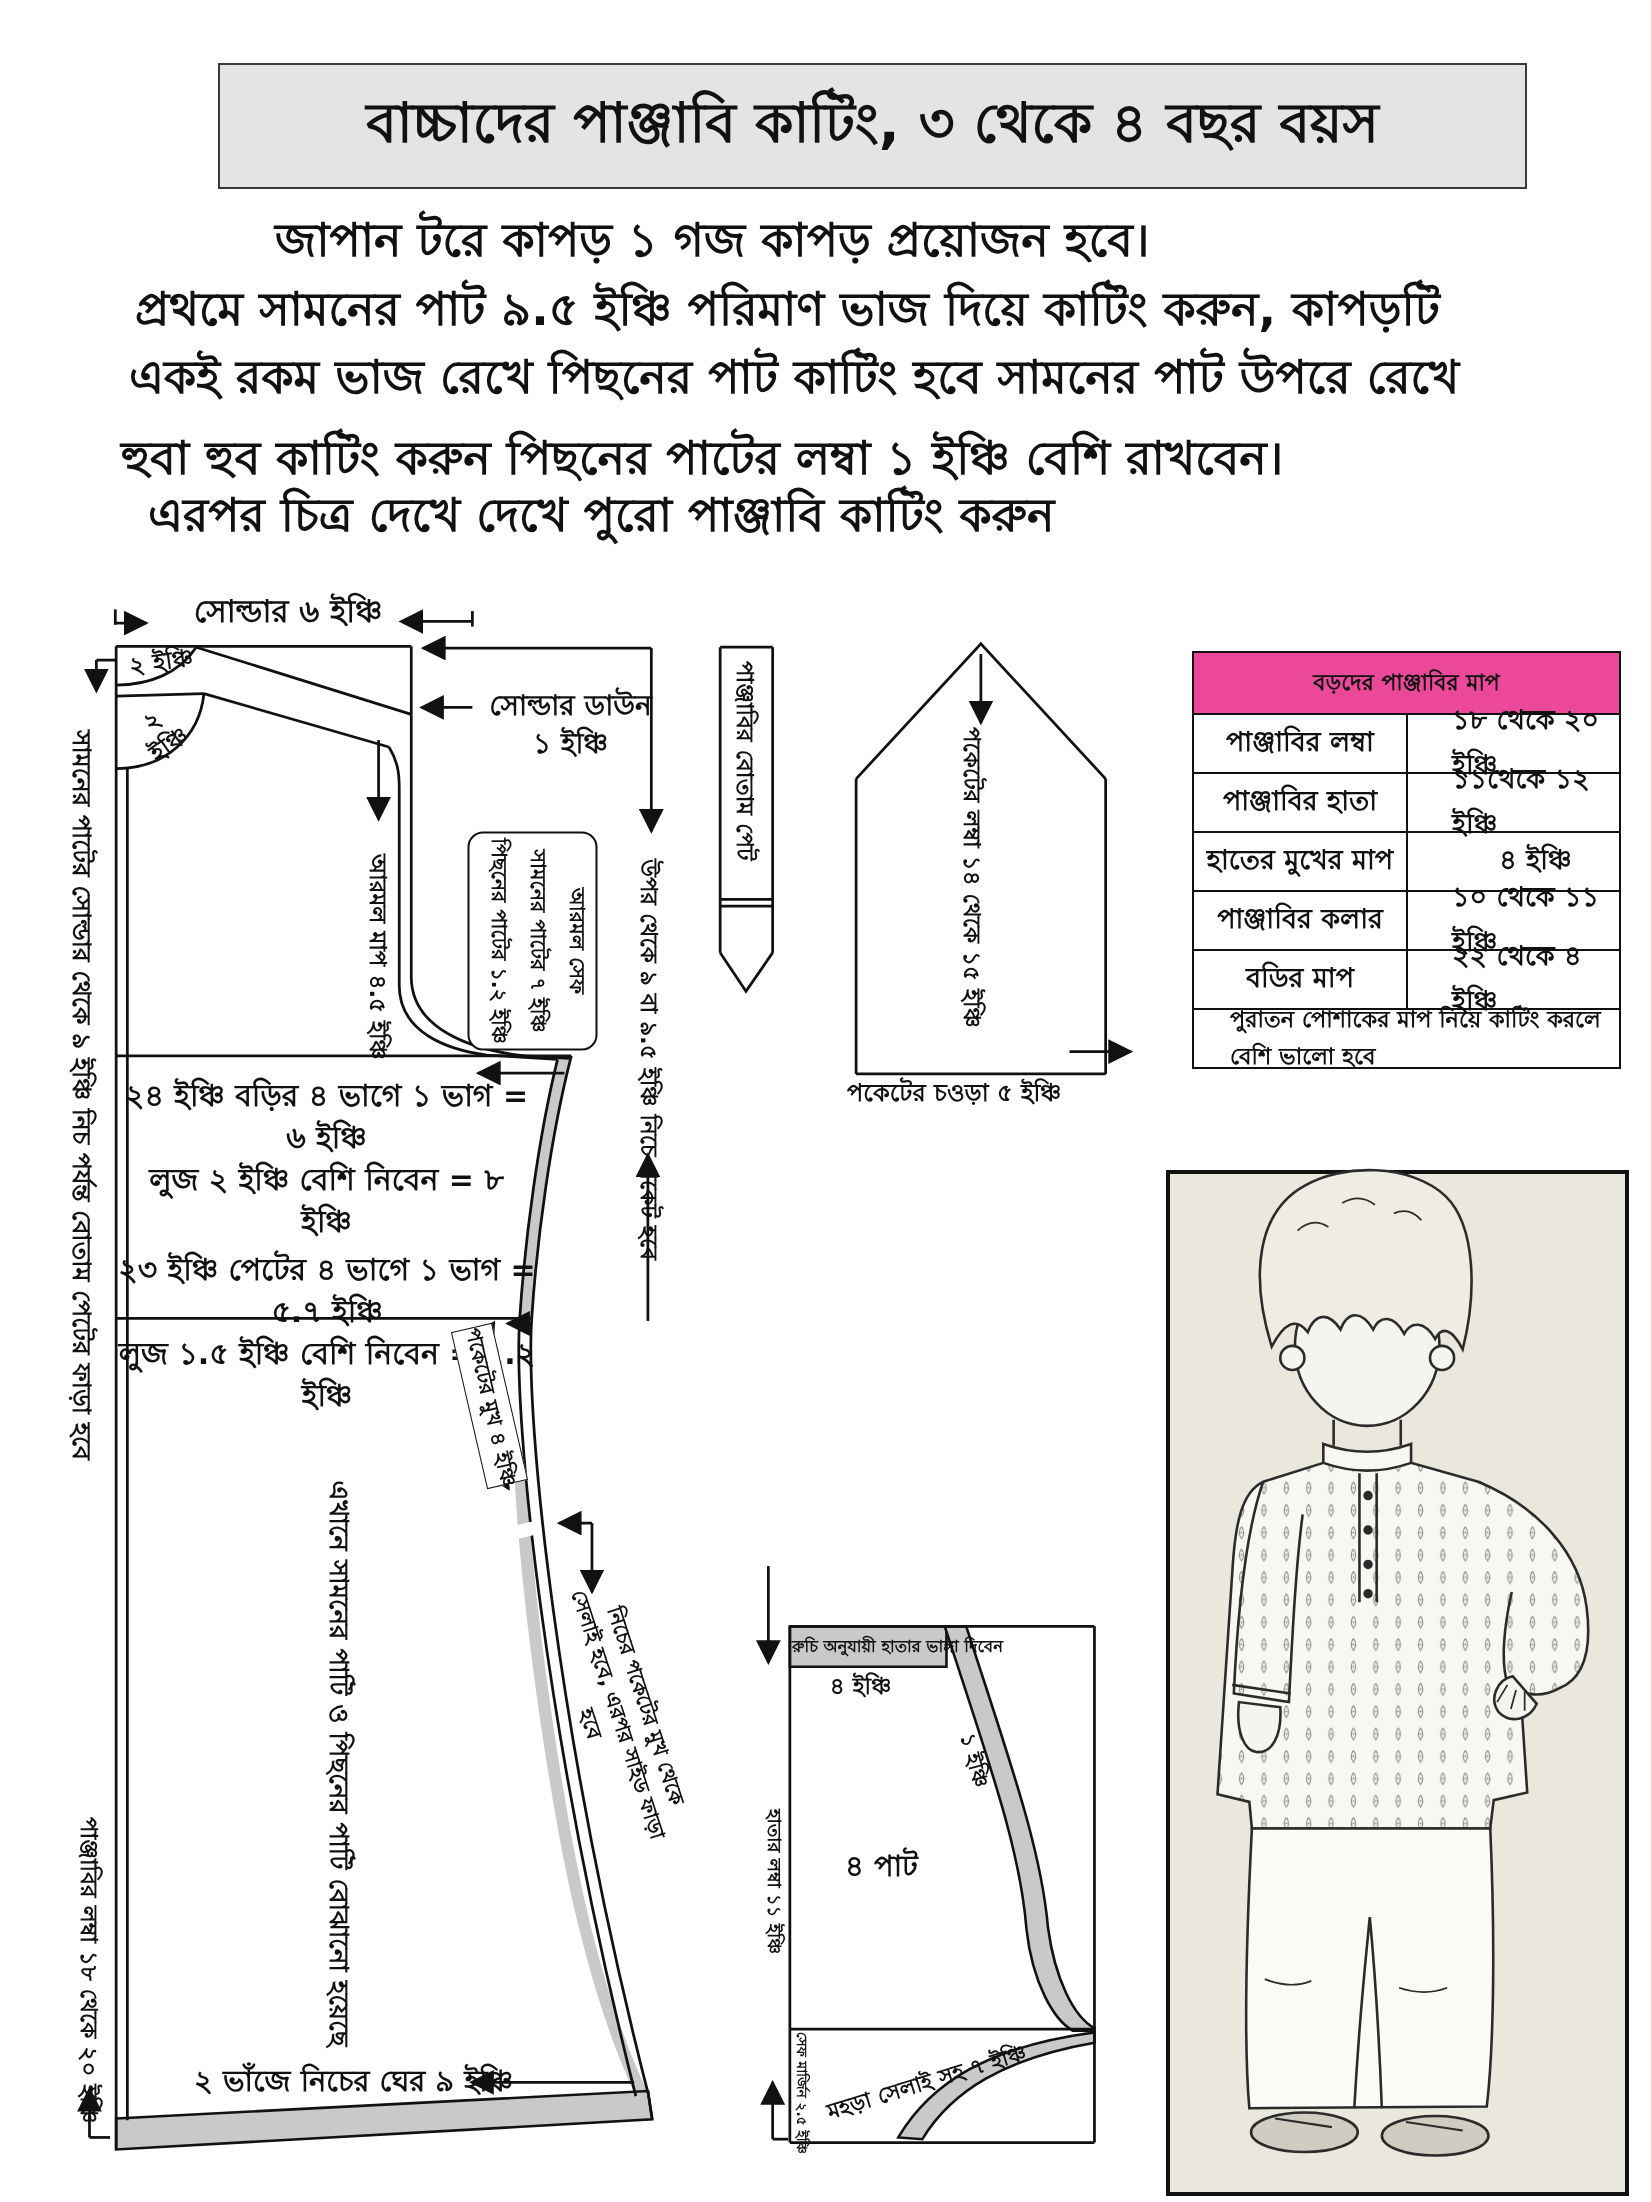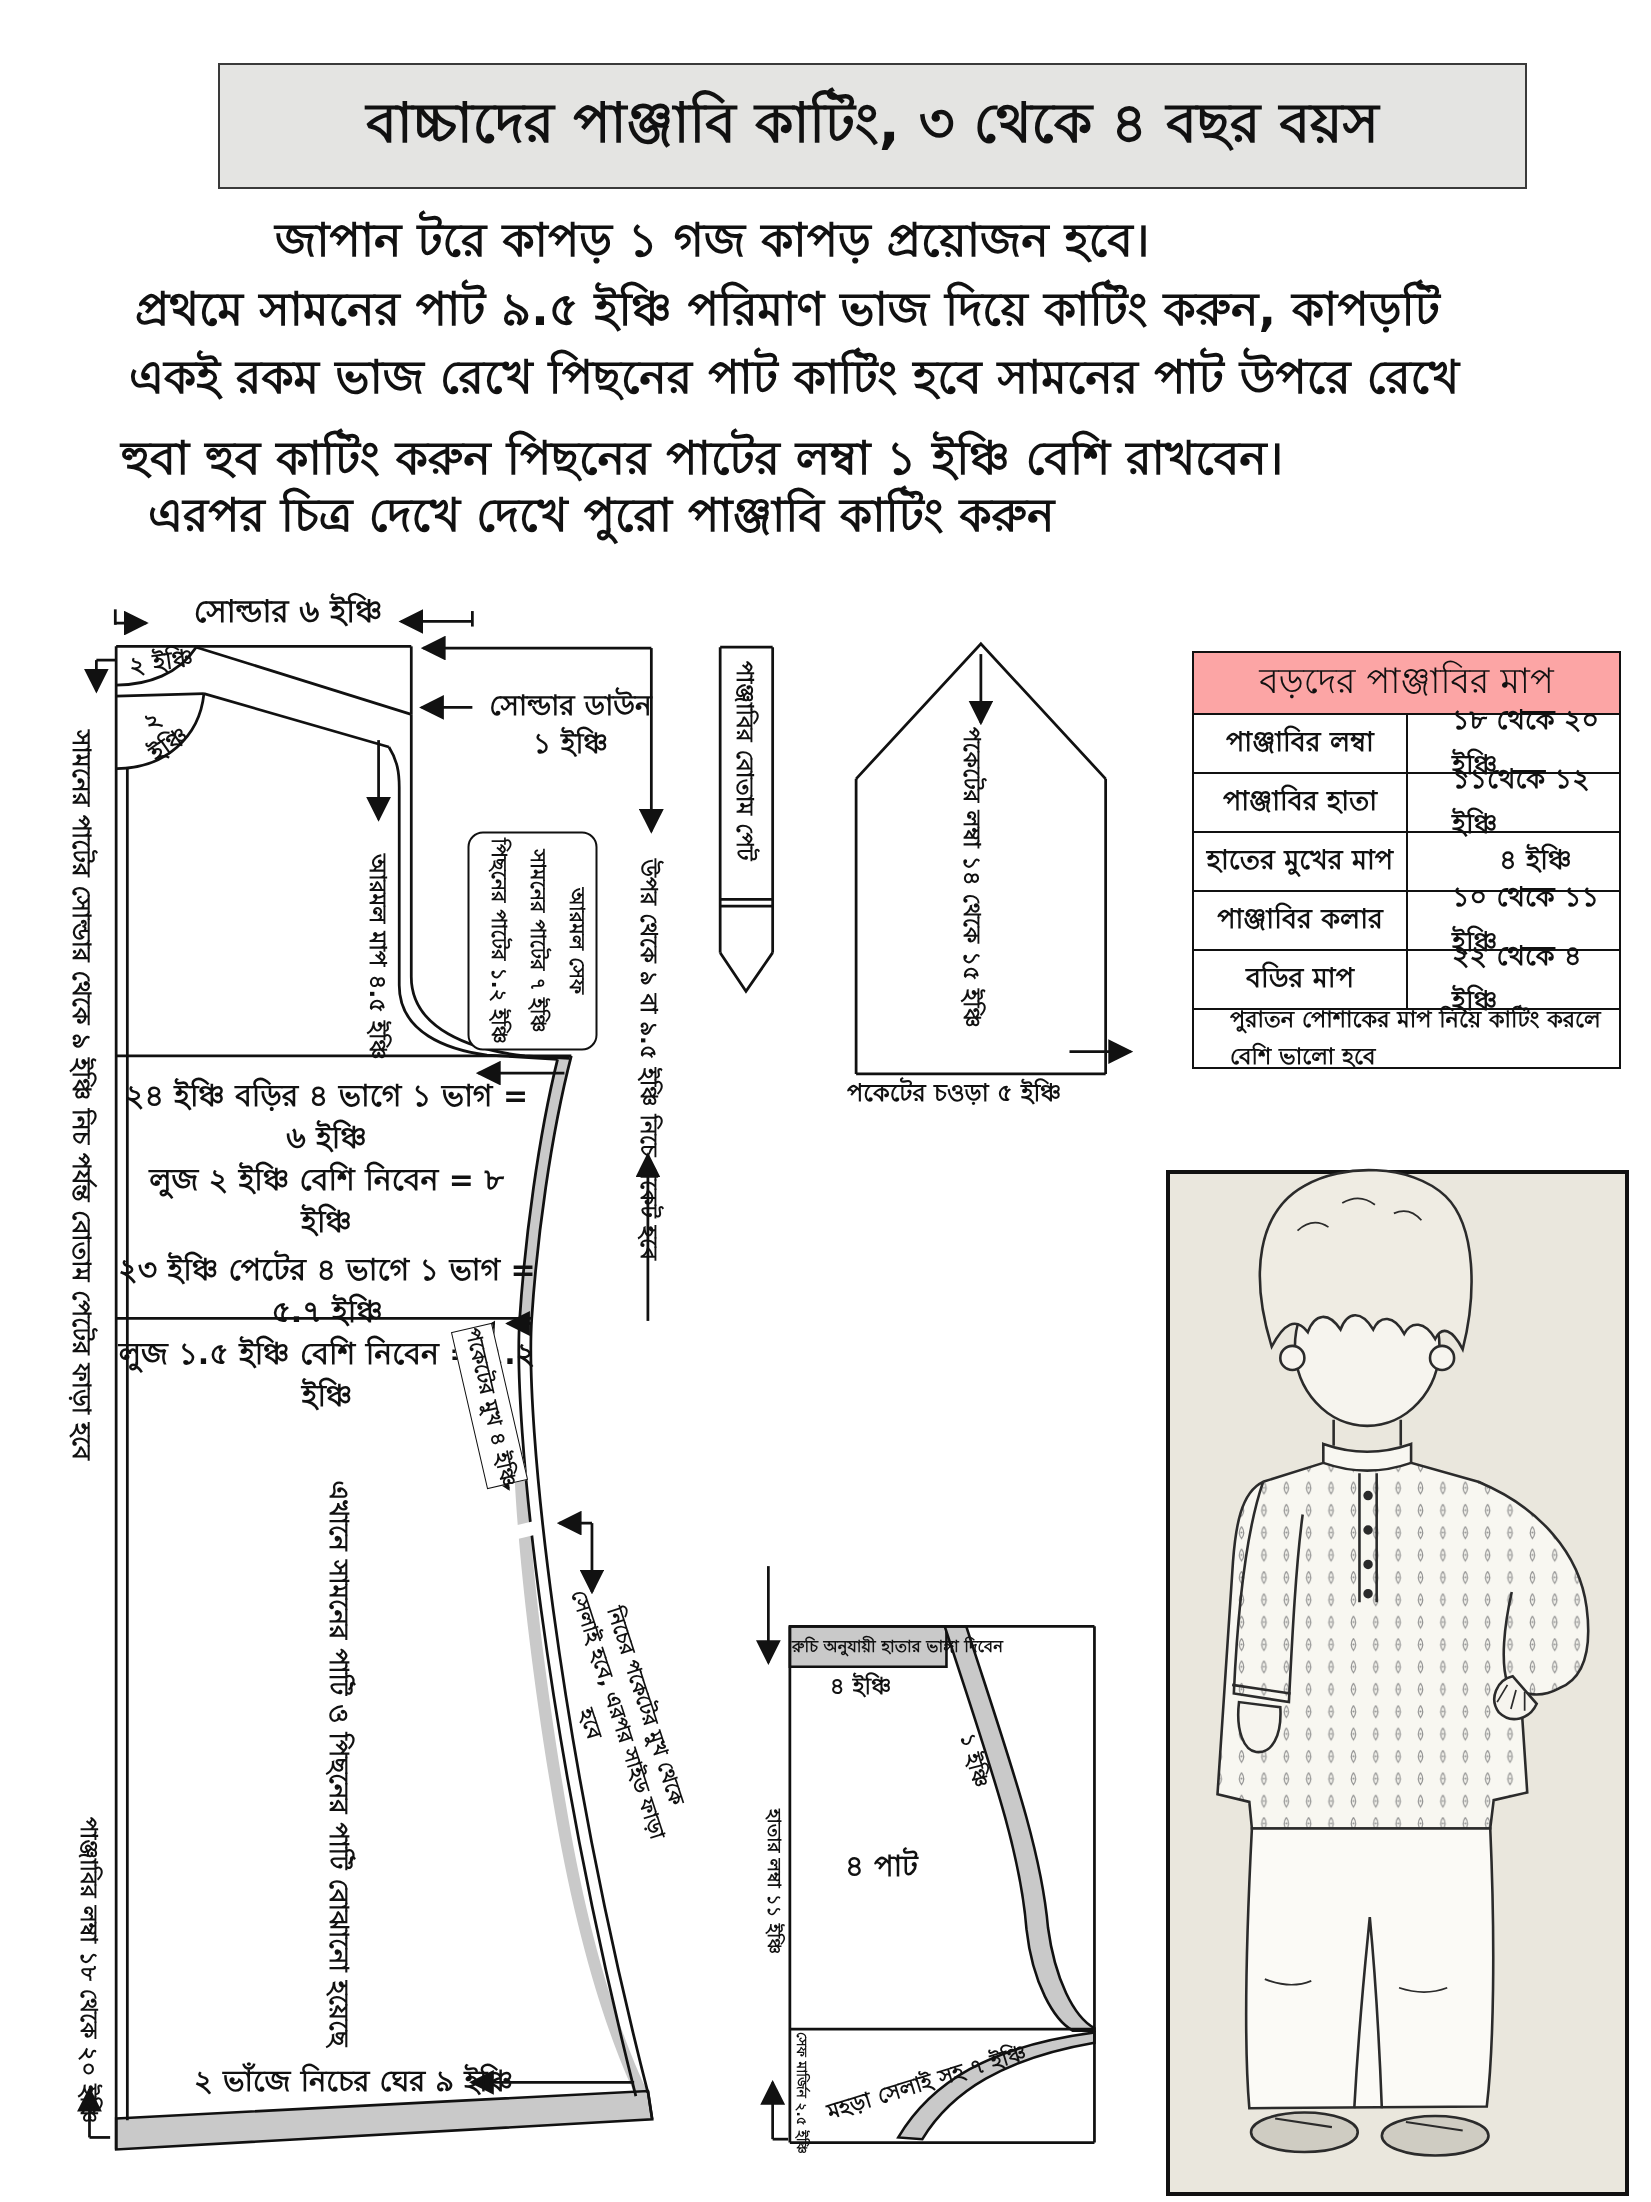--- a/index.html
+++ b/index.html
@@ -15,22 +15,22 @@
     left:218px;top:63px;width:1305px;height:122px;
     background:#e4e4e2;border:2.6px solid #3a3a3a;
     display:flex;align-items:center;justify-content:center;
     font-size:55px;font-weight:700;
   }
   .intro-line{position:absolute;font-size:46px;font-weight:600;white-space:nowrap;}
   #meas-table{
     left:1192px;top:651px;width:425px;border:2.6px solid #111;background:#fff;
   }
   #meas-table .thead{
-    height:60px;background:#fca5a5;border-bottom:2.6px solid #111;
-    display:flex;align-items:center;justify-content:center;font-size:35px;font-weight:400;
+    height:60px;background:#ec4899;border-bottom:2.6px solid #111;
+    display:flex;align-items:center;justify-content:center;font-size:22px;font-weight:700;
   }
   #meas-table .trow{display:flex;height:57px;border-bottom:2.6px solid #111;gap:44px;}
   #meas-table .tcell{display:flex;align-items:center;justify-content:center;font-size:27px;font-weight:600;}
   #meas-table .c1{width:212px;border-right:2.6px solid #111;}
   #meas-table .c2{flex:1;}
   #meas-table .tfoot{height:57px;display:flex;align-items:center;justify-content:center;font-size:22.4px;font-weight:600;padding-left:36px;}
   #photo-frame{
     left:1166px;top:1170px;width:463px;height:1026px;
     background:#eae7dd;border:4.3px solid #111;box-sizing:border-box;
   }

